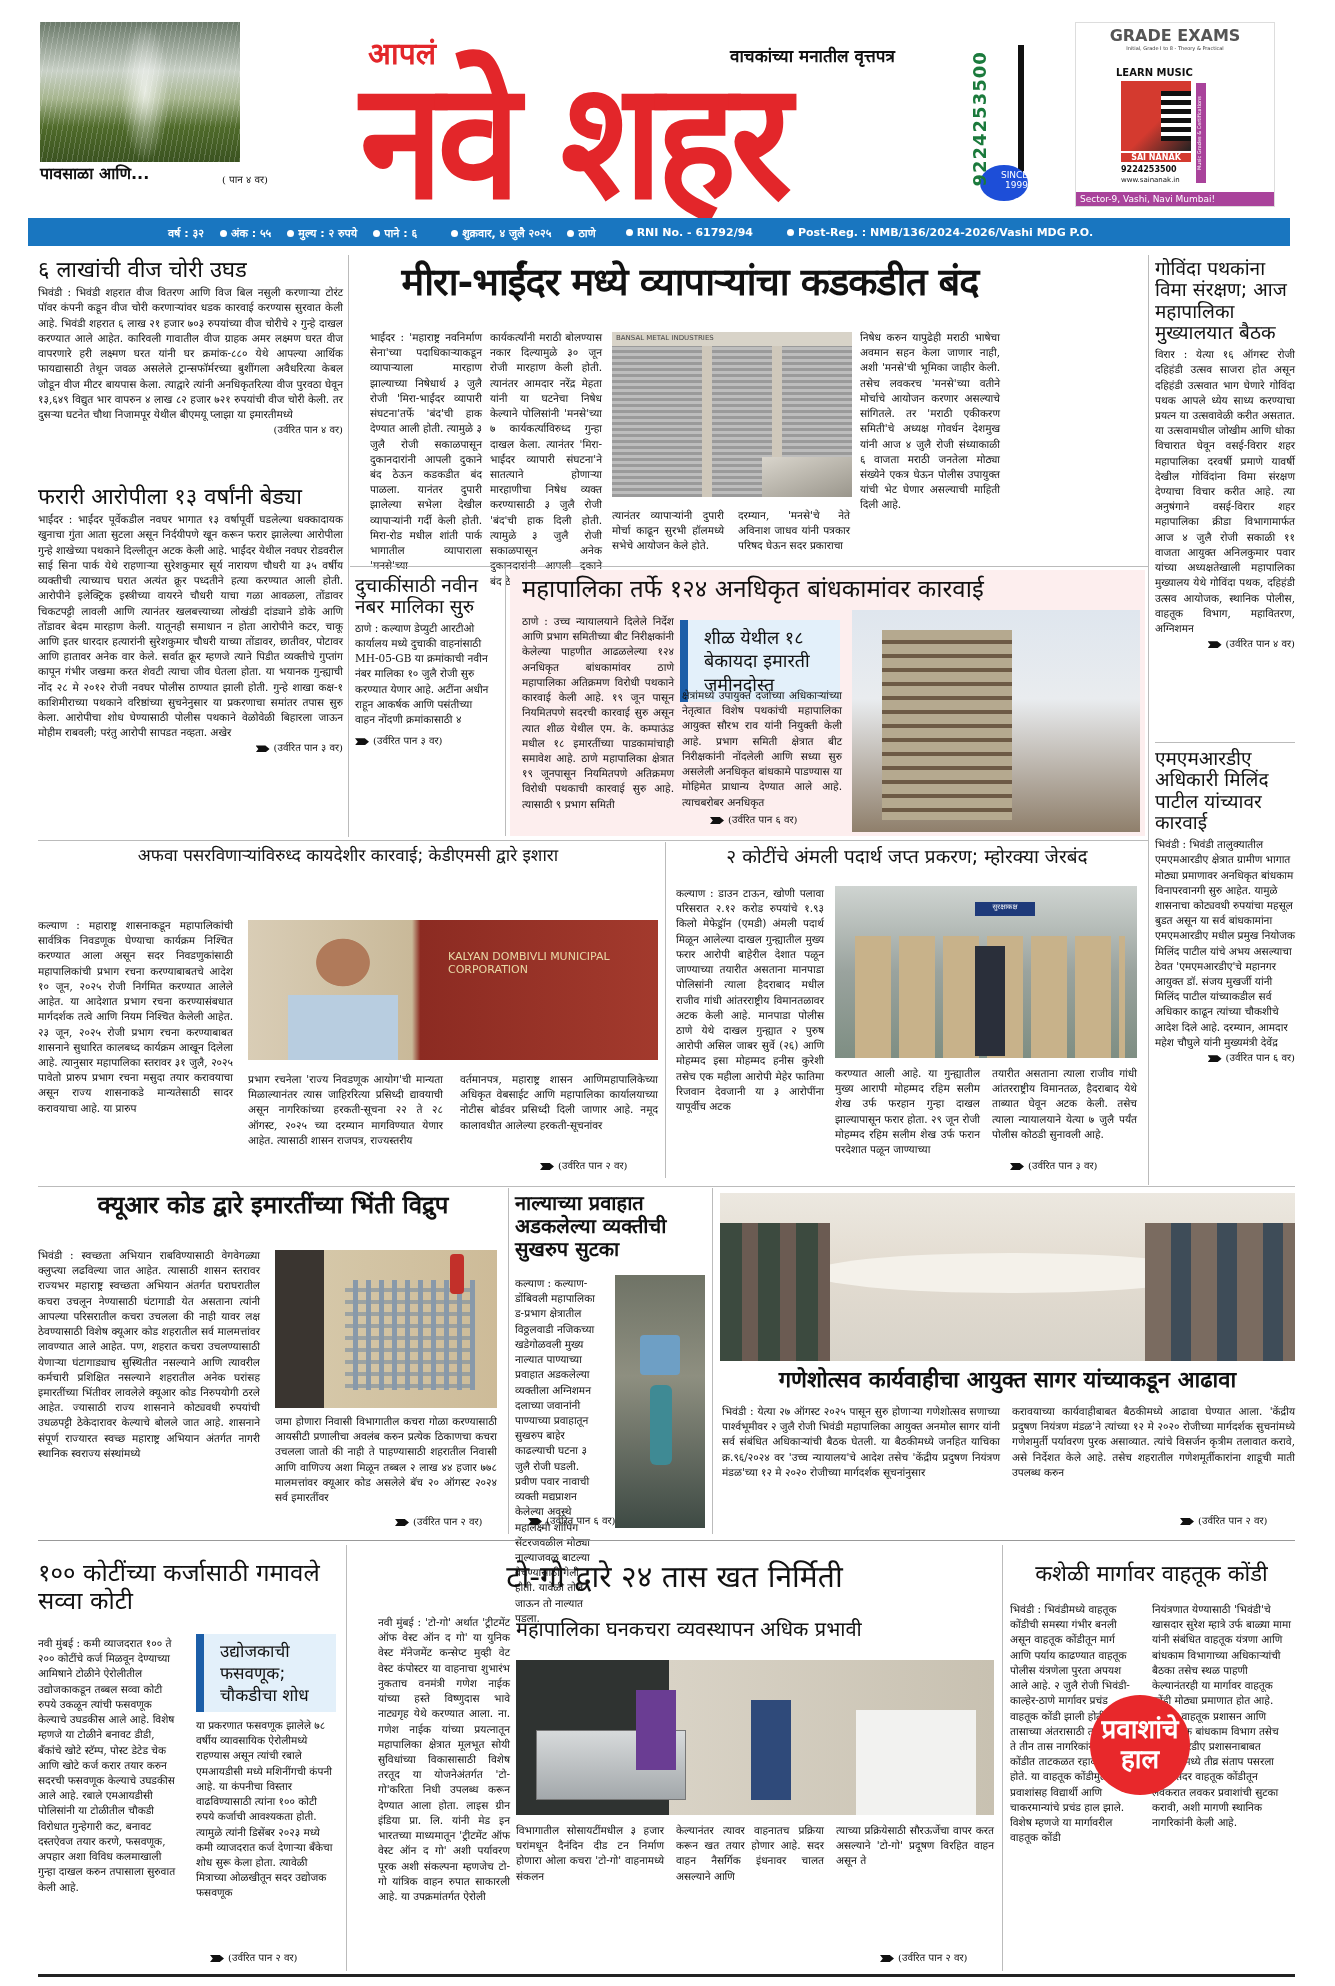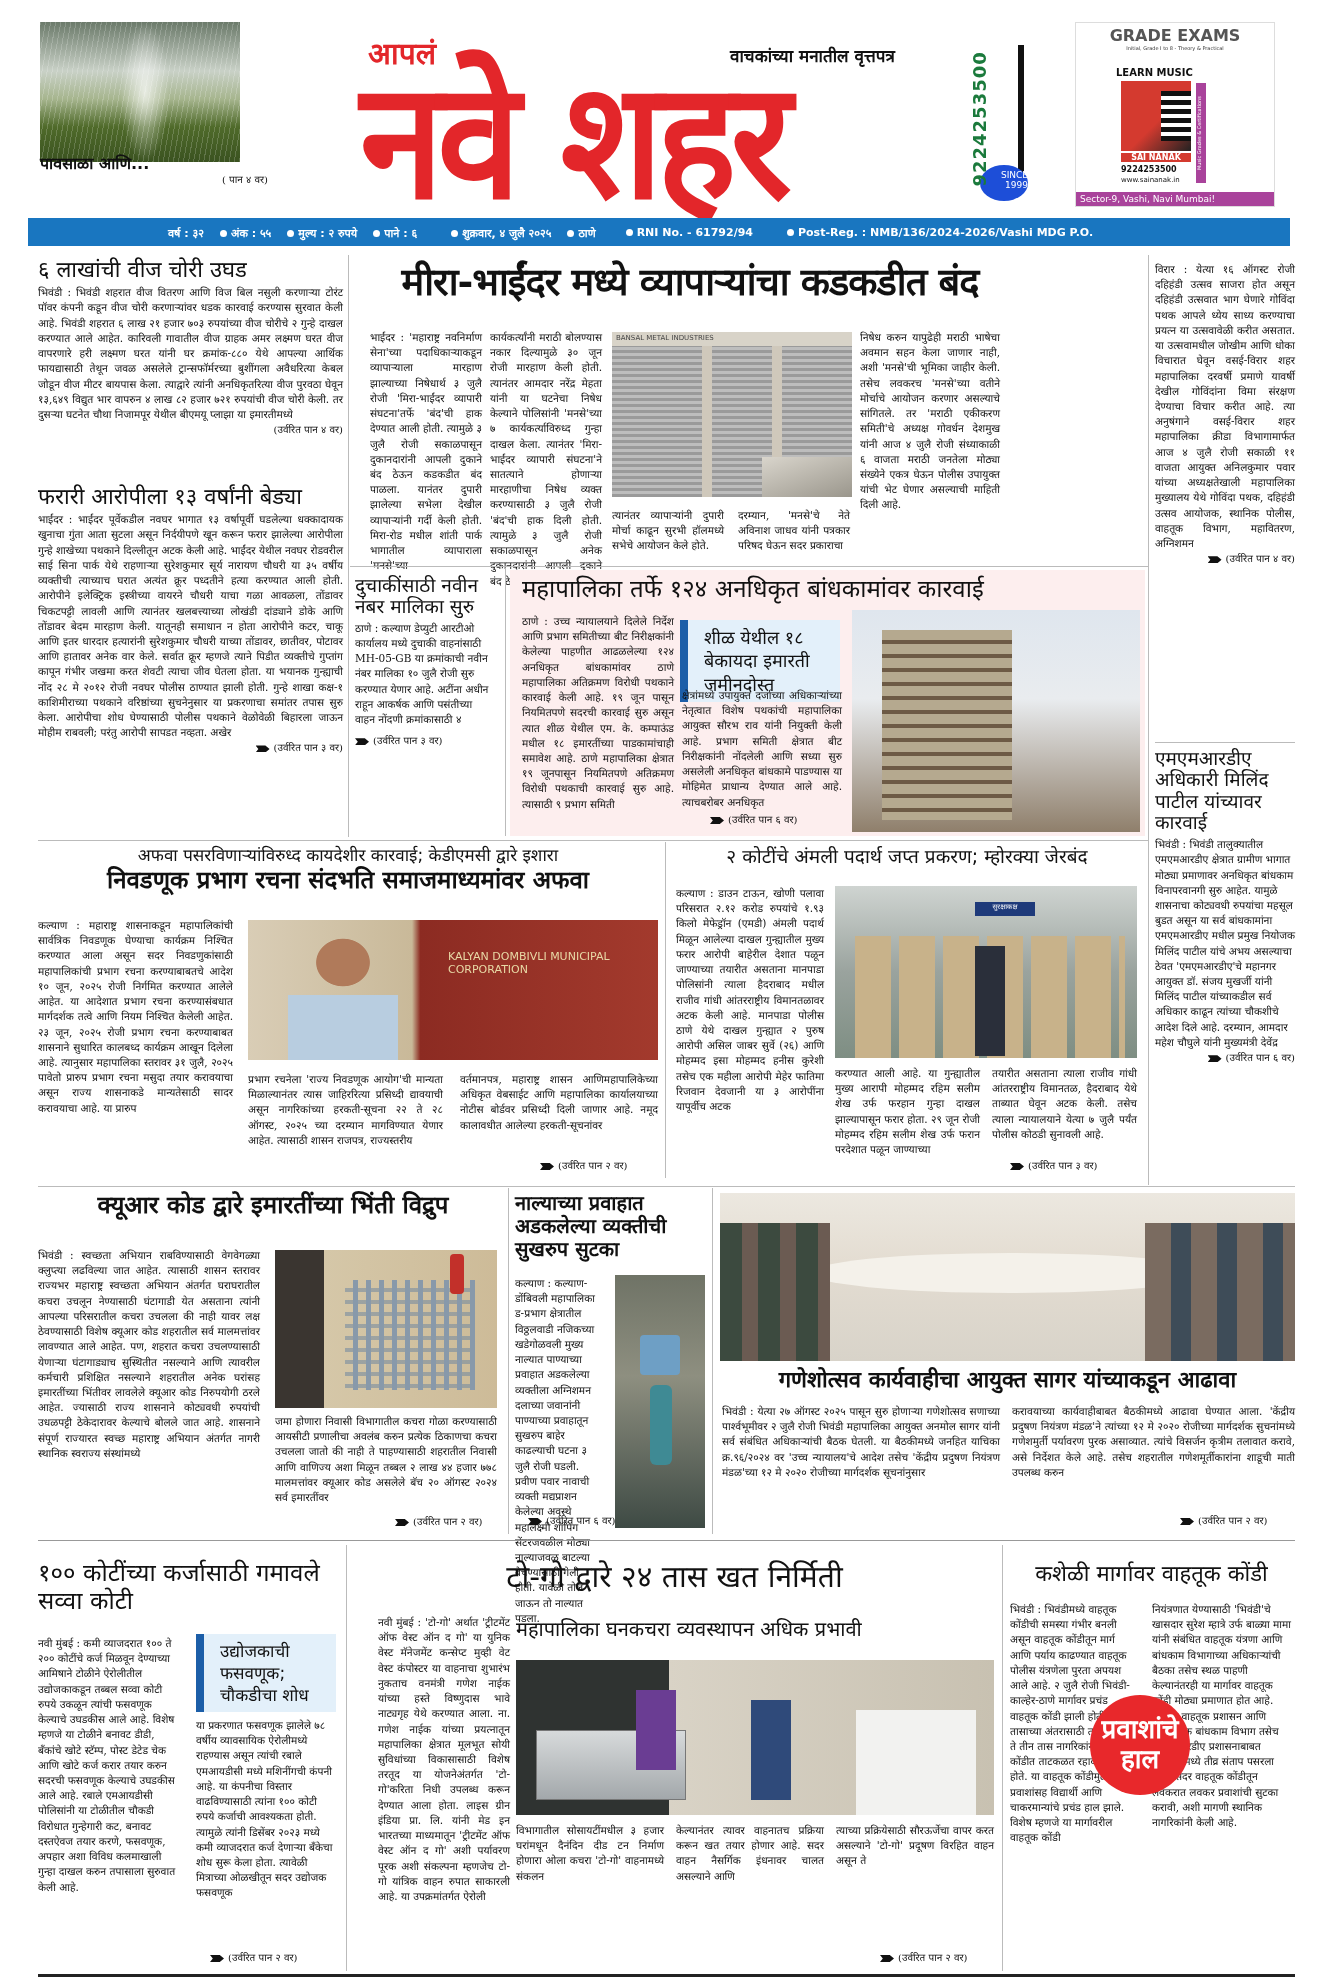--- a/index.html
+++ b/index.html
@@ -1,21 +1,21 @@
 <!DOCTYPE html>
 <html><head>
 <meta charset="utf-8">
 <style>
 *{box-sizing:border-box;margin:0;padding:0}
 body{width:1335px;height:1986px;background:#fff;font-family:"DejaVu Serif",serif;color:#111;position:relative;overflow:hidden}
 .abs{position:absolute}
 .mast-photo{left:40px;top:22px;width:200px;height:140px;background:linear-gradient(180deg,#6b7a6a 0%,#c9d1c7 35%,#a6b58e 55%,#4f6a2a 75%,#3a5220 100%);overflow:hidden}
 .mast-photo:before{content:"";position:absolute;inset:0;background:repeating-linear-gradient(100deg,rgba(255,255,255,.18) 0 1px,transparent 1px 5px)}
 .mast-photo:after{content:"";position:absolute;left:80px;top:0;width:50px;height:100%;background:radial-gradient(ellipse at center,rgba(255,255,255,.7),transparent 70%)}
-.teaser{left:40px;top:152px;font-family:"DejaVu Sans",sans-serif;font-weight:bold;font-size:16px}
+.teaser{left:40px;top:162px;font-family:"DejaVu Sans",sans-serif;font-weight:bold;font-size:16px}
 .teaser-ref{left:222px;top:172px;font-size:10px}
 .logo-small{left:368px;top:32px;color:#e3262a;font-family:"DejaVu Sans",sans-serif;font-weight:bold;font-size:30px}
 .logo-big{left:360px;top:38px;color:#e3262a;font-family:"DejaVu Sans",sans-serif;font-weight:900;font-size:150px;letter-spacing:-6px;line-height:1;transform:scaleY(1.08);transform-origin:top left}
 .tagline{left:730px;top:44px;font-family:"DejaVu Sans",sans-serif;font-size:17px;font-weight:bold}
 .ad-note{left:960px;top:25px;width:120px;height:180px}
 .ad-box{left:1075px;top:22px;width:200px;height:185px;border:1px solid #ddd;font-family:"DejaVu Sans",sans-serif}
 .infobar{left:28px;top:218px;width:1262px;height:28px;background:#1976c0;color:#fff;font-family:"DejaVu Sans",sans-serif;font-size:11px;display:flex;align-items:center;gap:16px;padding-left:140px;font-weight:bold}
 .infobar .dot{display:inline-block;width:7px;height:7px;border-radius:50%;background:#fff;margin-right:4px;vertical-align:middle}
 .hl{font-family:"DejaVu Sans",sans-serif;line-height:1.1}
 .hl-b{font-weight:bold}
@@ -97,20 +97,21 @@
   <div style="position:absolute;left:90px;top:14px;width:10px;height:151px;background:#cfc8bb"></div>
   <div style="position:absolute;left:160px;top:14px;width:10px;height:151px;background:#cfc8bb"></div>
   <div style="position:absolute;right:0;bottom:0;width:90px;height:40px;background:linear-gradient(160deg,#d9d5cc,#9a968c)"></div>
 </div>
 <div class="col body-t" style="left:612px;top:508px;width:112px">त्यानंतर व्यापाऱ्यांनी दुपारी मोर्चा काढून सुरभी हॉलमध्ये सभेचे आयोजन केले होते.</div>
 <div class="col body-t" style="left:738px;top:508px;width:112px">दरम्यान, 'मनसे'चे नेते अविनाश जाधव यांनी पत्रकार परिषद घेऊन सदर प्रकाराचा</div>
 <div class="col body-t" style="left:860px;top:330px;width:140px">निषेध करुन यापुढेही मराठी भाषेचा अवमान सहन केला जाणार नाही, अशी 'मनसे'ची भूमिका जाहीर केली. तसेच लवकरच 'मनसे'च्या वतीने मोर्चाचे आयोजन करणार असल्याचे सांगितले. तर 'मराठी एकीकरण समिती'चे अध्यक्ष गोवर्धन देशमुख यांनी आज ४ जुलै रोजी संध्याकाळी ६ वाजता मराठी जनतेला मोठ्या संख्येने एकत्र घेऊन पोलीस उपायुक्त यांची भेट घेणार असल्याची माहिती दिली आहे.</div>
 <div class="vline" style="left:1148px;top:255px;height:930px"></div>
 
 <div class="col" style="left:1155px;top:258px;width:140px">
+  <div class="hl" style="font-size:19px;line-height:1.12">गोविंदा पथकांना विमा संरक्षण; आज महापालिका मुख्यालयात बैठक</div>
   <div class="body-t" style="margin-top:4px">विरार : येत्या १६ ऑगस्ट रोजी दहिहंडी उत्सव साजरा होत असून दहिहंडी उत्सवात भाग घेणारे गोविंदा पथक आपले ध्येय साध्य करण्याचा प्रयत्न या उत्सवावेळी करीत असतात. या उत्सवामधील जोखीम आणि धोका विचारात घेवून वसई-विरार शहर महापालिका दरवर्षी प्रमाणे यावर्षी देखील गोविंदांना विमा संरक्षण देण्याचा विचार करीत आहे. त्या अनुषंगाने वसई-विरार शहर महापालिका क्रीडा विभागामार्फत आज ४ जुलै रोजी सकाळी ११ वाजता आयुक्त अनिलकुमार पवार यांच्या अध्यक्षतेखाली महापालिका मुख्यालय येथे गोविंदा पथक, दहिहंडी उत्सव आयोजक, स्थानिक पोलीस, वाहतूक विभाग, महावितरण, अग्निशमन</div>
   <div class="cont" style="text-align:right"><i class="arrow"></i><span>(उर्वरित पान ४ वर)</span></div>
 </div>
 <div class="hline" style="left:1155px;top:742px;width:140px"></div>
 
 <div class="col" style="left:1155px;top:748px;width:140px">
   <div class="hl" style="font-size:19px;line-height:1.12">एमएमआरडीए अधिकारी मिलिंद पाटील यांच्यावर कारवाई</div>
   <div class="body-t" style="margin-top:4px;text-align:left">भिवंडी : भिवंडी तालुक्यातील एमएमआरडीए क्षेत्रात ग्रामीण भागात मोठ्या प्रमाणावर अनधिकृत बांधकाम विनापरवानगी सुरु आहेत. यामुळे शासनाचा कोट्यवधी रुपयांचा महसूल बुडत असून या सर्व बांधकामांना एमएमआरडीए मधील प्रमुख नियोजक मिलिंद पाटील यांचे अभय असल्याचा ठेवत 'एमएमआरडीए'चे महानगर आयुक्त डॉ. संजय मुखर्जी यांनी मिलिंद पाटील यांच्याकडील सर्व अधिकार काढून त्यांच्या चौकशीचे आदेश दिले आहे. दरम्यान, आमदार महेश चौघुले यांनी मुख्यमंत्री देवेंद्र</div>
   <div class="cont" style="text-align:right"><i class="arrow"></i><span>(उर्वरित पान ६ वर)</span></div>
 </div>
@@ -132,21 +133,20 @@
   <div class="cont" style="position:absolute;left:200px;top:242px"><i class="arrow"></i><span>(उर्वरित पान ६ वर)</span></div>
   <div class="photo" style="left:342px;top:40px;width:288px;height:222px;background:linear-gradient(180deg,#dfe6ee 0%,#e9ecef 40%,#8f7f6b 100%)">
     <div style="position:absolute;left:30px;top:20px;width:130px;height:190px;background:repeating-linear-gradient(180deg,#b5a98f 0 10px,#6d5a45 10px 14px)"></div>
   </div>
 </div>
 
 <div class="hline" style="left:38px;top:840px;width:1110px"></div>
 
 <div class="col" style="left:38px;top:846px;width:620px">
   <div class="hl" style="font-size:17px;text-align:center;white-space:nowrap">अफवा पसरविणाऱ्यांविरुध्द कायदेशीर कारवाई; केडीएमसी द्वारे इशारा</div>
-  <div class="hl hl-b" style="font-size:24px;text-align:center;white-space:nowrap;margin-top:2px">निवडणूक प्रभाग रचना संदभति समाजमाध्यमांवर अफवा</div>
 </div>
 <div class="col body-t" style="left:38px;top:918px;width:195px">कल्याण : महाराष्ट्र शासनाकडून महापालिकांची सार्वत्रिक निवडणूक घेण्याचा कार्यक्रम निश्चित करण्यात आला असून सदर निवडणुकांसाठी महापालिकांची प्रभाग रचना करण्याबाबतचे आदेश १० जून, २०२५ रोजी निर्गमित करण्यात आलेले आहेत. या आदेशात प्रभाग रचना करण्यासंबधात मार्गदर्शक तत्वे आणि नियम निश्चित केलेली आहेत. २३ जून, २०२५ रोजी प्रभाग रचना करण्याबाबत शासनाने सुधारित कालबध्द कार्यक्रम आखून दिलेला आहे. त्यानुसार महापालिका स्तरावर ३१ जुलै, २०२५ पावेतो प्रारुप प्रभाग रचना मसुदा तयार करावयाचा असून राज्य शासनाकडे मान्यतेसाठी सादर करावयाचा आहे. या प्रारुप</div>
 <div class="photo" style="left:248px;top:920px;width:410px;height:140px;background:linear-gradient(90deg,#d9cdb6 0%,#c9b999 40%,#8c2b22 42%,#a33a2d 100%)">
   <div style="position:absolute;left:40px;top:10px;width:110px;height:130px;background:radial-gradient(ellipse 40% 30% at 50% 25%,#b07a5a 60%,transparent 62%),linear-gradient(180deg,transparent 50%,#b8cde0 50%)"></div>
   <div style="position:absolute;left:200px;top:30px;width:200px;font-size:11px;color:#e8d9a6;font-family:'DejaVu Sans',sans-serif">KALYAN DOMBIVLI MUNICIPAL CORPORATION</div>
 </div>
 <div class="col body-t" style="left:248px;top:1072px;width:195px">प्रभाग रचनेला 'राज्य निवडणूक आयोग'ची मान्यता मिळाल्यानंतर त्यास जाहिररित्या प्रसिध्दी द्यावयाची असून नागरिकांच्या हरकती-सूचना २२ ते २८ ऑगस्ट, २०२५ च्या दरम्यान मागविण्यात येणार आहेत. त्यासाठी शासन राजपत्र, राज्यस्तरीय</div>
 <div class="col body-t" style="left:460px;top:1072px;width:198px">वर्तमानपत्र, महाराष्ट्र शासन आणिमहापालिकेच्या अधिकृत वेबसाईट आणि महापालिका कार्यालयाच्या नोटीस बोर्डवर प्रसिध्दी दिली जाणार आहे. नमूद कालावधीत आलेल्या हरकती-सूचनांवर</div>
 <div class="cont abs" style="left:540px;top:1158px"><i class="arrow"></i><span>(उर्वरित पान २ वर)</span></div>
 <div class="vline" style="left:665px;top:842px;height:336px"></div>

